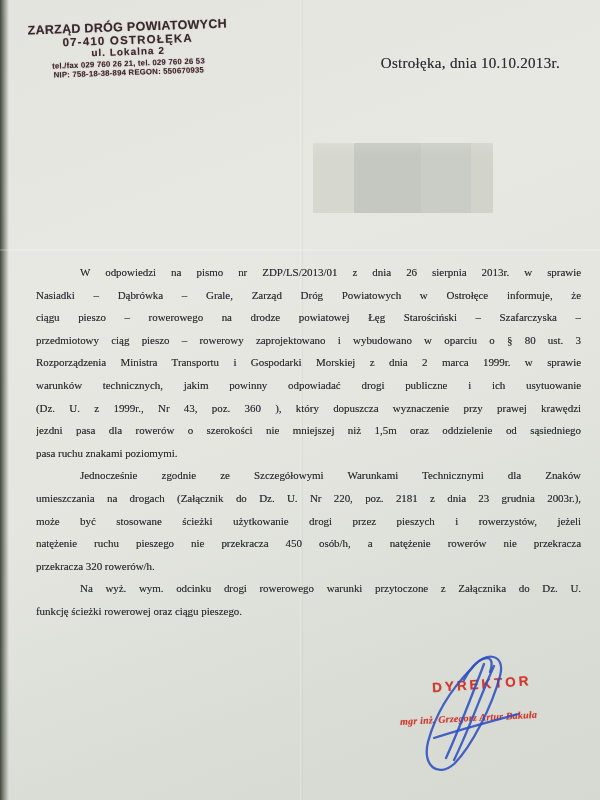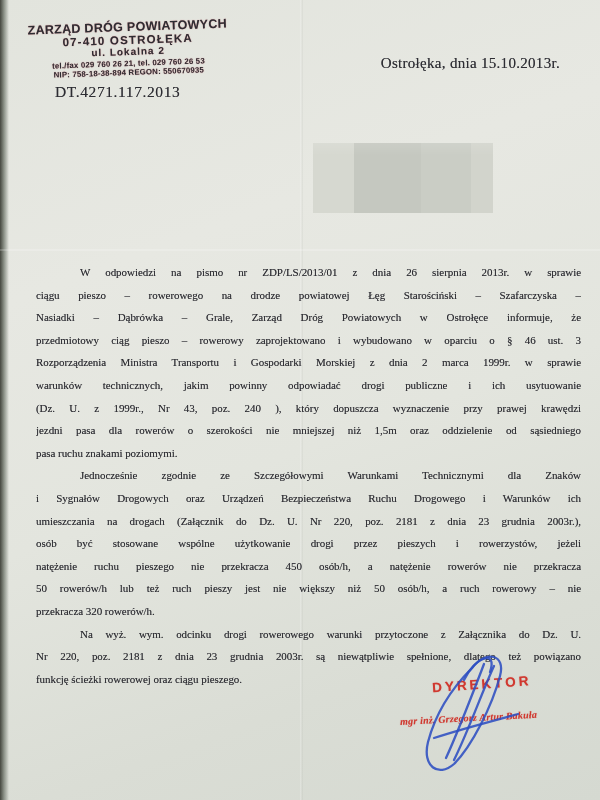--- a/index.html
+++ b/index.html
@@ -63,49 +63,45 @@
   <div class="crease-h"></div>
 
   <div class="stamp">
     <div class="s1">ZARZĄD DRÓG POWIATOWYCH</div>
     <div class="s2">07-410 OSTROŁĘKA</div>
     <div class="s3">ul. Lokalna 2</div>
     <div class="s4">tel./fax 029 760 26 21, tel. 029 760 26 53</div>
     <div class="s5">NIP: 758-18-38-894    REGON: 550670935</div>
   </div>
 
-  <div class="refnum">DT.4271.117.2013</div>
-  <div class="dateline">Ostrołęka, dnia 15.10.2013r.</div>
+  <div class="dateline">Ostrołęka, dnia 10.10.2013r.</div>
 
   <div class="redaction"></div>
 
   <div class="letter-body">
     <div class="para">
         <div class="line">W odpowiedzi na pismo nr ZDP/LS/2013/01 z dnia 26 sierpnia 2013r. w sprawie</div>
+        <div class="line">Nasiadki – Dąbrówka – Grale, Zarząd Dróg Powiatowych w Ostrołęce informuje, że</div>
         <div class="line">ciągu pieszo – rowerowego na drodze powiatowej Łęg Starościński – Szafarczyska –</div>
-        <div class="line">Nasiadki – Dąbrówka – Grale, Zarząd Dróg Powiatowych w Ostrołęce informuje, że</div>
-        <div class="line">przedmiotowy ciąg pieszo – rowerowy zaprojektowano i wybudowano w oparciu o § 46 ust. 3</div>
+        <div class="line">przedmiotowy ciąg pieszo – rowerowy zaprojektowano i wybudowano w oparciu o § 80 ust. 3</div>
         <div class="line">Rozporządzenia Ministra Transportu i Gospodarki Morskiej z dnia 2 marca 1999r. w sprawie</div>
         <div class="line">warunków technicznych, jakim powinny odpowiadać drogi publiczne i ich usytuowanie</div>
-        <div class="line">(Dz. U. z 1999r., Nr 43, poz. 240 ), który dopuszcza wyznaczenie przy prawej krawędzi</div>
+        <div class="line">(Dz. U. z 1999r., Nr 43, poz. 360 ), który dopuszcza wyznaczenie przy prawej krawędzi</div>
         <div class="line">jezdni pasa dla rowerów o szerokości nie mniejszej niż 1,5m oraz oddzielenie od sąsiedniego</div>
         <div class="line last">pasa ruchu znakami poziomymi.</div>
       </div>
     <div class="para">
         <div class="line">Jednocześnie zgodnie ze Szczegółowymi Warunkami Technicznymi dla Znaków</div>
-        <div class="line">i Sygnałów Drogowych oraz Urządzeń Bezpieczeństwa Ruchu Drogowego i Warunków ich</div>
         <div class="line">umieszczania na drogach (Załącznik do Dz. U. Nr 220, poz. 2181 z dnia 23 grudnia 2003r.),</div>
-        <div class="line">osób być stosowane wspólne użytkowanie drogi przez pieszych i rowerzystów, jeżeli</div>
+        <div class="line">może być stosowane ścieżki użytkowanie drogi przez pieszych i rowerzystów, jeżeli</div>
         <div class="line">natężenie ruchu pieszego nie przekracza 450 osób/h, a natężenie rowerów nie przekracza</div>
-        <div class="line">50 rowerów/h lub też ruch pieszy jest nie większy niż 50 osób/h, a ruch rowerowy – nie</div>
         <div class="line last">przekracza 320 rowerów/h.</div>
       </div>
     <div class="para">
         <div class="line">Na wyż. wym. odcinku drogi rowerowego warunki przytoczone z Załącznika do Dz. U.</div>
-        <div class="line">Nr 220, poz. 2181 z dnia 23 grudnia 2003r. są niewątpliwie spełnione, dlatego też powiązano</div>
         <div class="line last">funkcję ścieżki rowerowej oraz ciągu pieszego.</div>
       </div>
   </div>
 
   <div class="sig-title">DYREKTOR</div>
   <div class="sig-name">mgr inż. Grzegorz Artur Bakuła</div>
 
   <svg class="sig-scribble" width="170" height="135" viewBox="0 0 170 135">
     <path d="M 84,22 C 98,4 118,8 112,30 C 104,60 84,100 66,118 C 50,132 34,120 40,96 C 49,62 70,36 84,22 Z"></path>
     <path d="M 96,18 C 86,44 70,86 58,112"></path>

